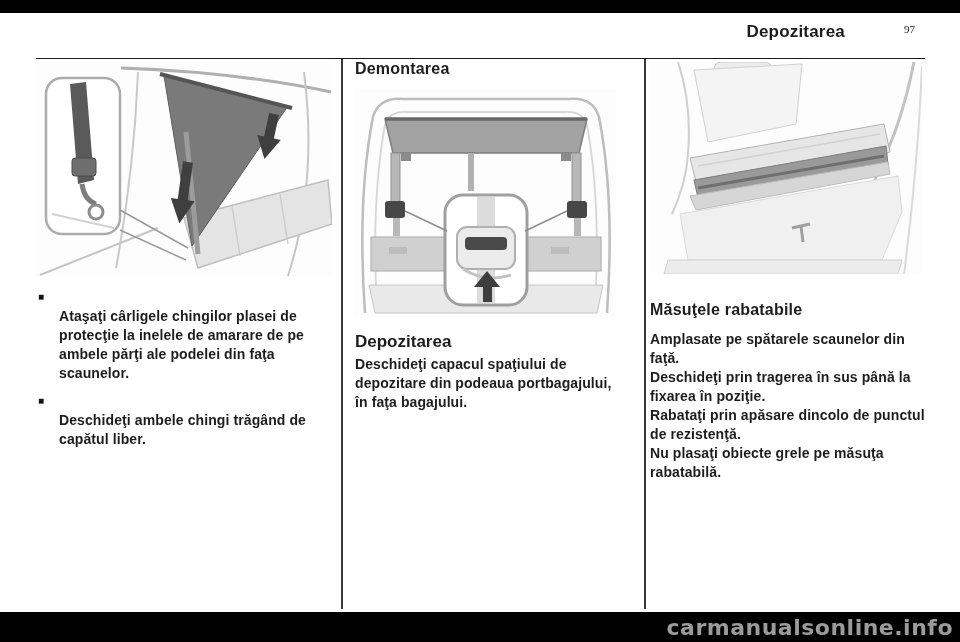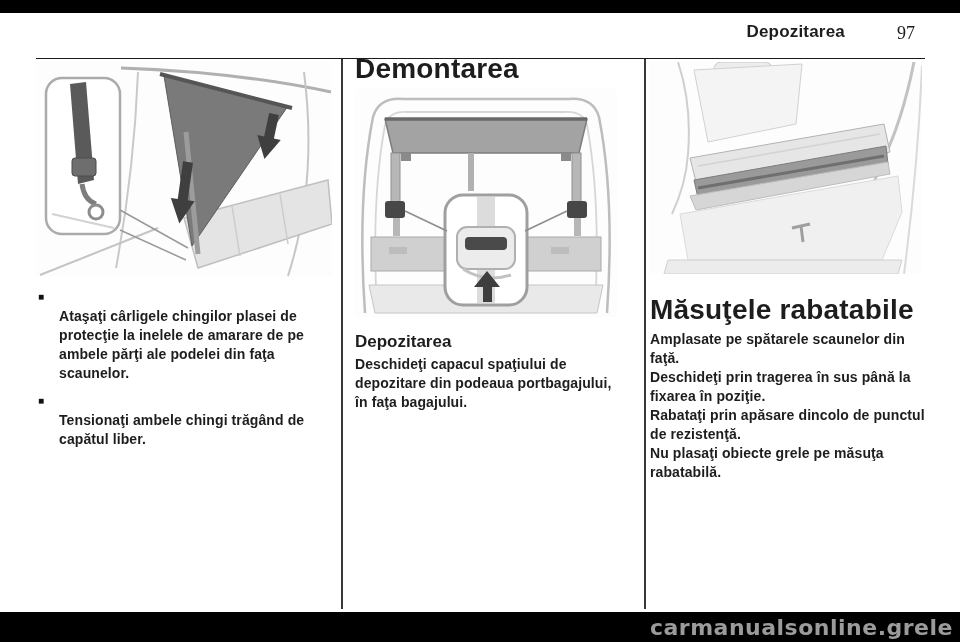--- a/index.html
+++ b/index.html
@@ -17,41 +17,41 @@
     background:#ffffff;
   }
   
   .header{position:absolute;left:36px;top:8px;width:889px;height:46px;}
   .header .title{
     position:absolute;right:80px;top:14px;
     font-size:17px;font-weight:700;letter-spacing:.2px;
   }
   .header .pagenum{
     position:absolute;right:10px;top:15px;
-    font-size:18px;font-weight:400;font-family:"Liberation Serif", serif;
+    font-size:11px;font-weight:400;font-family:"Liberation Serif", serif;
   }
   .header-rule{
     position:absolute;left:36px;top:58px;width:889px;height:0;
     border-top:1.6px solid #1a1a1a;
   }
   
   .vdiv{position:absolute;top:59px;height:550px;width:2px;background:#383838;}
   .vdiv.d1{left:341px;}
   .vdiv.d2{left:644px;}
   
   .col{position:absolute;}
   .col-left{left:36px;top:62px;width:296px;}
   .col-mid{left:355px;top:57px;width:270px;}
   .col-right{left:650px;top:62px;width:276px;}
   .figure{background:#fdfdfd;}
   .fig1{width:296px;height:215px;}
   .fig2{width:262px;height:228px;margin-top:9px;}
   .fig3{width:272px;height:212px;}
   h2.heading{
-    margin:0;font-size:28px;line-height:23px;font-weight:700;letter-spacing:.2px;
+    margin:0;font-size:16px;line-height:23px;font-weight:700;letter-spacing:.2px;
   }
   h3.subheading{
     margin:14px 0 3px 0;font-size:17px;line-height:21px;font-weight:700;
   }
   p.body{
     margin:0;font-size:14px;line-height:19px;font-weight:700;letter-spacing:.1px;
   }
   .para-gap{margin-top:10px;}
   .bullet-row{display:flex;margin-top:8px;}
   .bullet-row .bullet{
@@ -122,21 +122,21 @@
         <path d="M84,168 L150,198" stroke="#9a9a9a" stroke-width="1.5" fill="none"></path>
       </svg>
     </div>
     <div class="bullets">
       <div class="bullet-row">
         <span class="bullet">■</span>
         <p class="body">Ataşaţi cârligele chingilor plasei de protecţie la inelele de amarare de pe ambele părţi ale podelei din faţa scaunelor.</p>
       </div>
       <div class="bullet-row">
         <span class="bullet">■</span>
-        <p class="body">Tensionaţi ambele chingi trăgând de capătul liber.</p>
+        <p class="body">Deschideţi ambele chingi trăgând de capătul liber.</p>
       </div>
     </div>
   </div>
 
   <div class="col col-mid">
     <h2 class="heading">Demontarea</h2>
     <div class="figure fig2">
       <svg viewBox="0 0 262 228" width="262" height="228">
         <rect x="0" y="0" width="262" height="228" fill="#fdfdfd"></rect>
 
@@ -210,14 +210,14 @@
         <polygon points="18,198 252,198 248,212 14,212" fill="#ececec" stroke="#d0d0d0"></polygon>
       </svg>
     </div>
     <h2 class="heading" style="margin-top:24px">Măsuţele rabatabile</h2>
     <p class="body" style="margin-top:9px">Amplasate pe spătarele scaunelor din faţă.</p>
     <p class="body para-gap">Deschideţi prin tragerea în sus până la fixarea în poziţie.</p>
     <p class="body para-gap">Rabataţi prin apăsare dincolo de punctul de rezistenţă.</p>
     <p class="body para-gap">Nu plasaţi obiecte grele pe măsuţa rabatabilă.</p>
   </div>
 
-  <div class="watermark">carmanualsonline.grele</div>
+  <div class="watermark">carmanualsonline.info</div>
 </div>
 
 </body></html>

